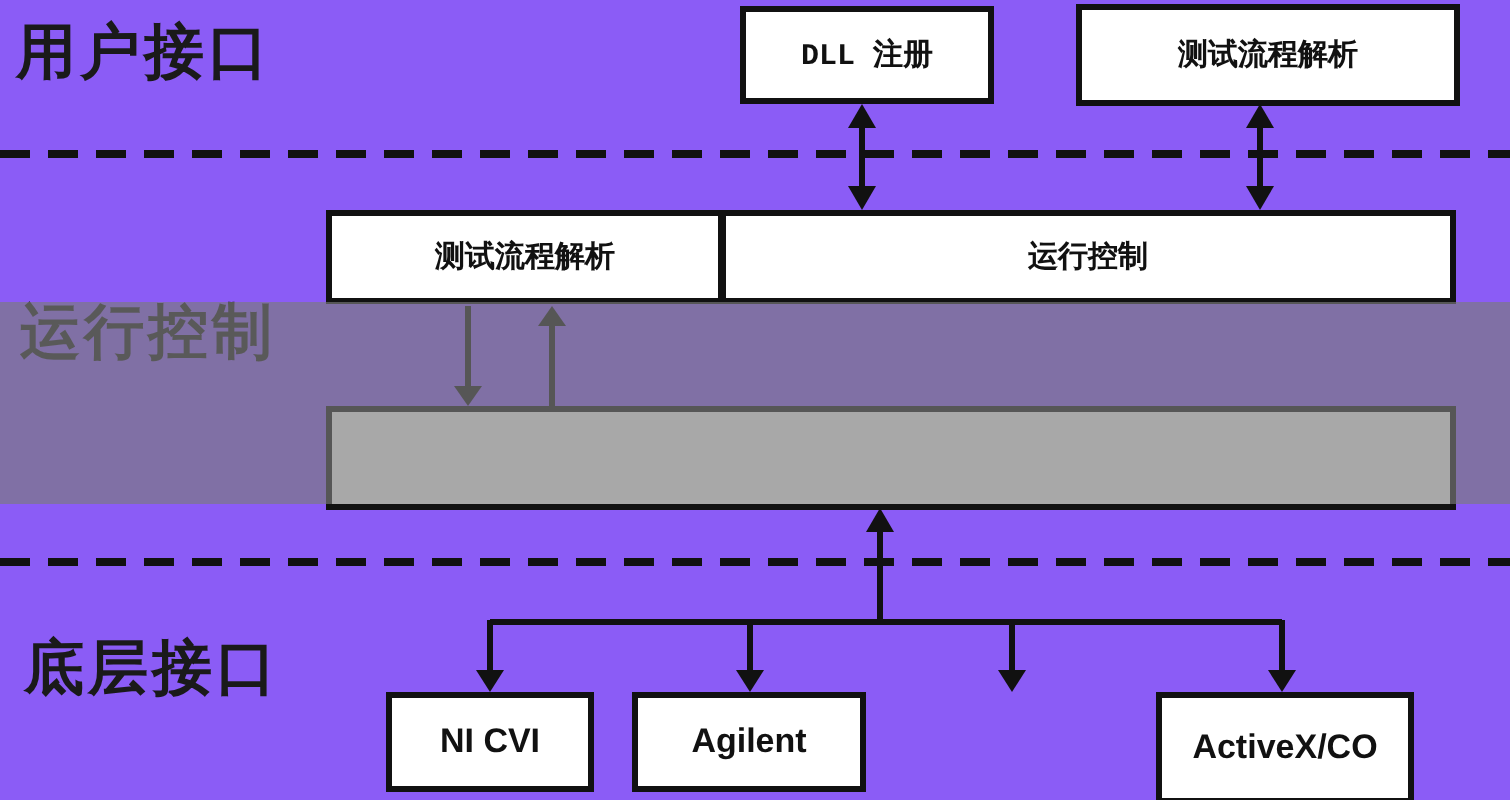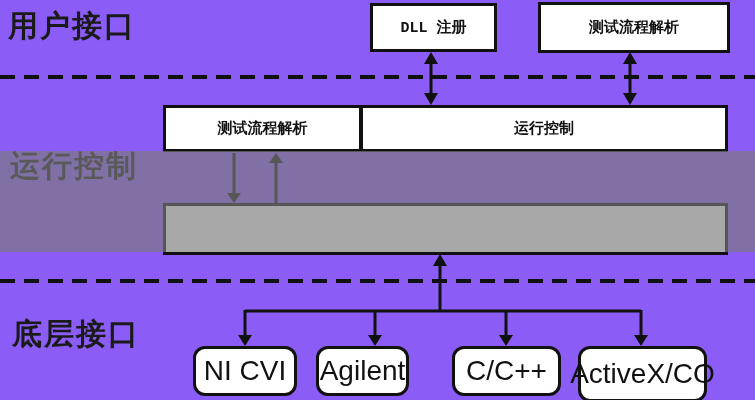--- a/index.html
+++ b/index.html
@@ -46,21 +46,21 @@
   }
   .row2 .cell1{ width:197px; border-right:4px solid #111; }
   .row2 .cell2{ flex:1; }
   .hiddenbox{
     position:absolute;
     left:163px;top:203px;width:565px;height:52px;
     border:3px solid #111;
     box-sizing:border-box;
     background:#fff;
   }
-  .bottombox{ font-size:28px; font-weight:normal; letter-spacing:0px;border-radius:12px; }
+  .bottombox{ font-size:17px; font-weight:bold; letter-spacing:0px; }
   svg.connectors{ position:absolute; left:0; top:0; }
   .overlay-band{
     position:absolute;
     left:0; top:151px; width:755px; height:101px;
     background:rgba(123,123,123,0.66);
   }
   .overlay-title{
     position:absolute;
     left:0; top:155px; width:755px;
     text-align:center;
@@ -85,22 +85,21 @@
   <div class="dbox cn-label" style="left:538px;top:2px;width:192px;height:51px;">测试流程解析</div>
 
   <div class="row2">
     <div class="cell cell1 cn-label">测试流程解析</div>
     <div class="cell cell2 cn-label">运行控制</div>
   </div>
 
   <div class="hiddenbox"></div>
 
   <div class="dbox bottombox" style="left:193px;top:346px;width:104px;height:50px;">NI CVI</div>
-  <div class="dbox bottombox" style="left:316px;top:346px;width:93px;height:50px;">Agilent</div>
-  <div class="dbox bottombox" style="left:452px;top:346px;width:109px;height:50px;">C/C++</div>
+  <div class="dbox bottombox" style="left:316px;top:346px;width:117px;height:50px;">Agilent</div>
   <div class="dbox bottombox" style="left:578px;top:346px;width:129px;height:56px;">ActiveX/CO</div>
 
   <svg class="connectors" width="755" height="400" viewBox="0 0 755 400">
 
     <line x1="0" y1="77" x2="755" y2="77" stroke="#111" stroke-width="4" stroke-dasharray="15,9"></line>
     <line x1="0" y1="281" x2="755" y2="281" stroke="#111" stroke-width="4" stroke-dasharray="15,9"></line>
 
     <line x1="431" y1="61" x2="431" y2="96" stroke="#111" stroke-width="3"></line>
     <polygon points="424,64 438,64 431,52" fill="#111"></polygon>
     <polygon points="424,93 438,93 431,105" fill="#111"></polygon>

